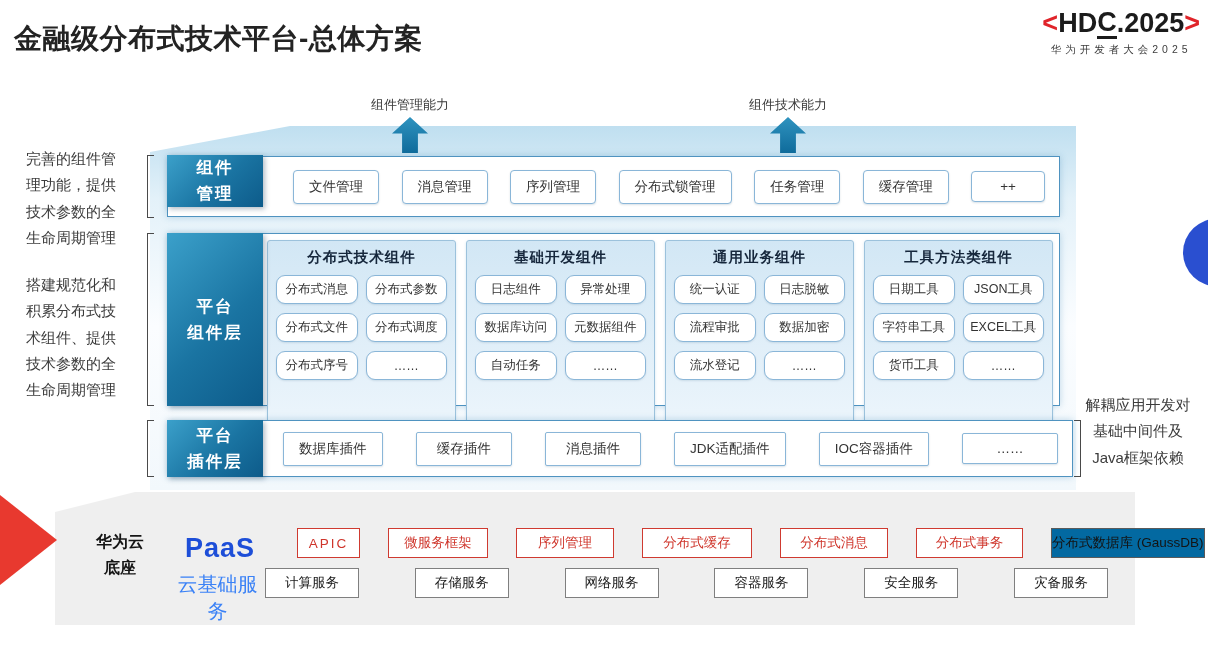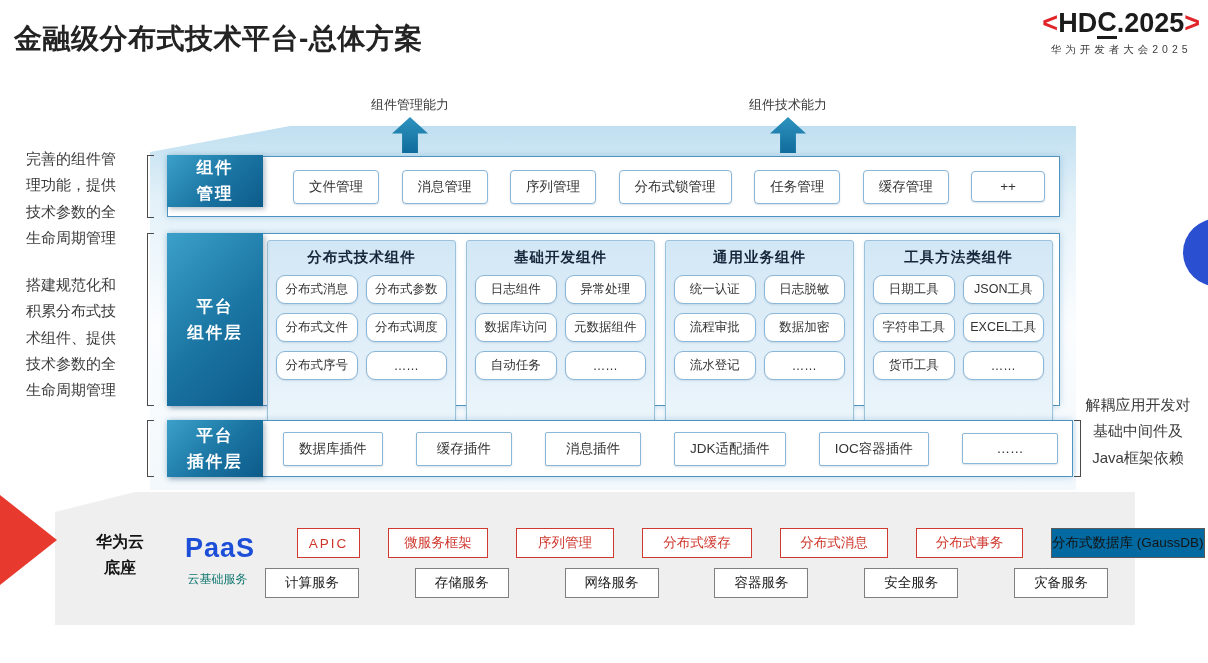--- a/index.html
+++ b/index.html
@@ -88,21 +88,21 @@
     border-top:45px solid transparent; border-bottom:45px solid transparent;
     border-left:57px solid #e8392f;
   }
   .foundation-title {
     position:absolute; left:70px; top:529px; width:100px; text-align:center;
     font-size:16px; font-weight:bold; color:#141414; line-height:1.6;
   }
   .paas-label { position:absolute; left:180px; top:533px; width:80px; text-align:center;
     font-size:27px; font-weight:bold; color:#1d4ed8; letter-spacing:1px; }
   .iaas-label { position:absolute; left:170px; top:571px; width:95px; text-align:center;
-    font-size:12px; color:#0f766e; }
+    font-size:20px; color:#3b82f6; }
   .paas-chips { position:absolute; left:268px; top:528px; width:849px; display:flex; gap:28px;margin-left:29px; }
   .paas-chip {
     border:1px solid #cf3a30; background:#fff; color:#cf352b; font-size:13.5px;
     height:30px; display:flex; align-items:center; justify-content:center; white-space:nowrap;
   }
   .paas-chips > .paas-chip:nth-child(1){ flex:0 0 63px; letter-spacing:2px; }
   .paas-chips > .paas-chip:nth-child(2){ flex:0 0 100px; }
   .paas-chips > .paas-chip:nth-child(3){ flex:0 0 98px; }
   .paas-chips > .paas-chip:nth-child(4){ flex:0 0 110px; }
   .paas-chips > .paas-chip:nth-child(5){ flex:0 0 108px; }

